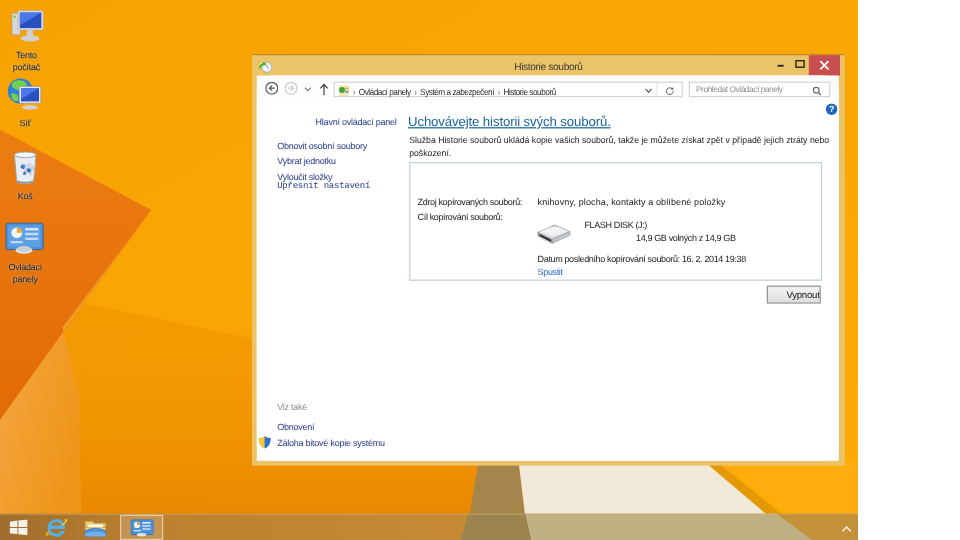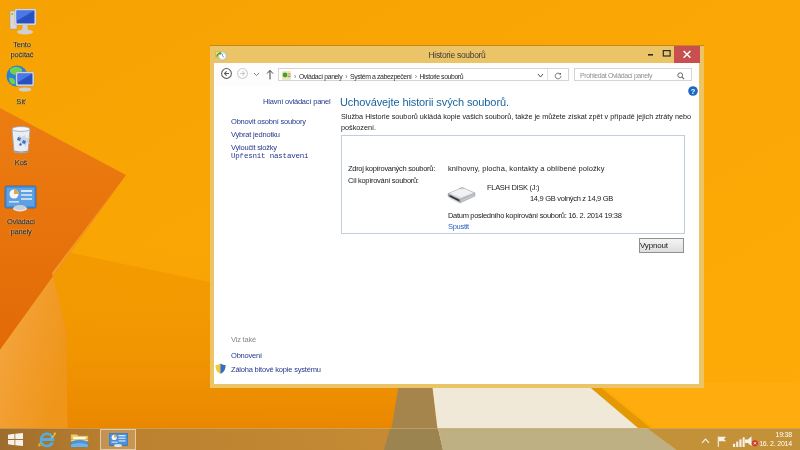--- a/index.html
+++ b/index.html
@@ -1,38 +1,38 @@
 <!DOCTYPE html>
 <html><head><meta charset="utf-8">
 <style>
 html,body{margin:0;padding:0;}
 *{box-sizing:border-box;}
-#scr{position:relative;width:800px;height:450px;overflow:hidden;font-family:"Liberation Sans",sans-serif;background:#f7a402;}
+#scr{position:relative;width:715px;height:450px;overflow:hidden;font-family:"Liberation Sans",sans-serif;background:#f7a402;}
 #wall{position:absolute;left:0;top:0;}
 .dicon{position:absolute;width:60px;text-align:center;}
 .dicon .cap{font-size:7.5px;letter-spacing:-.2px;line-height:1.3;color:#222;text-shadow:0 0 2px rgba(255,255,255,.85),0 1px 1px rgba(90,50,0,.45);}
 #win{position:absolute;left:210px;top:45px;width:494px;height:343px;background:#ecc468;border-top:1px solid #c08a20;}
 #ttl{position:absolute;left:0;right:0;top:4px;text-align:center;font-size:8.5px;letter-spacing:-.3px;color:#3c3c3c;}
 #innerwin{position:absolute;left:4px;top:17px;right:5px;bottom:4px;background:#fff;border-radius:13px;}
 #toolbar{position:absolute;left:0;top:0;width:100%;height:23px;background:#fdfdfd;}
 .navc{position:absolute;top:5px;width:11px;height:11px;}
 #addr{position:absolute;left:64px;top:5px;width:291px;height:13px;background:#fff;border:1px solid #d4d4d4;font-size:7.5px;letter-spacing:-.45px;color:#2b2b2b;}
 #srch{position:absolute;left:360px;top:5px;width:118px;height:13px;background:#fff;border:1px solid #d4d4d4;font-size:7px;letter-spacing:-.4px;color:#909090;}
 #content{position:absolute;left:0;top:23px;right:0;bottom:0;background:#fff;font-size:7.5px;letter-spacing:-.2px;}
 .sb{position:absolute;left:17px;color:#26388c;white-space:nowrap;}
 #main{position:absolute;left:126px;top:0;right:0;bottom:0;}
-#hd{position:absolute;left:0;top:10px;font-size:11px;letter-spacing:-.1px;color:#19649e;white-space:nowrap;}
+#hd{position:absolute;left:0;top:10px;font-size:11px;letter-spacing:-.1px;color:#19649e;white-space:nowrap;text-decoration:underline;}
 #para{position:absolute;left:1px;top:26px;width:400px;color:#1a1a1a;line-height:1.4;letter-spacing:0;transform:scaleX(.965);transform-origin:0 0;}
 #statbox{position:absolute;left:1px;top:49px;width:344px;height:99px;border:1px solid #c3cedb;background:#fff;}
 #sbhead{position:absolute;left:0;top:0;right:0;height:19px;border-bottom:1px solid #ccd8e4;background:#fdfefe;}
 #gsq{position:absolute;left:1px;top:0px;width:14px;height:17px;background:linear-gradient(#2cb432,#13891a);}
 #sbtxt{position:absolute;left:19px;top:3.5px;font-size:10.5px;letter-spacing:-.15px;color:#3a60c4;white-space:nowrap;}
 .lbl{position:absolute;color:#1a1a1a;white-space:nowrap;letter-spacing:-.3px;}
 .lnk{color:#2a63c8;}
-#offbtn{position:absolute;left:299px;top:152px;width:45px;height:15px;background:linear-gradient(#f4f4f4,#dedede);border:1px solid #909090;font-size:8px;color:#1a1a1a;text-align:left;line-height:13px;}
+#offbtn{position:absolute;left:299px;top:152px;width:45px;height:15px;background:linear-gradient(#f4f4f4,#dedede);border:1px solid #909090;font-size:8px;color:#1a1a1a;text-align:right;line-height:13px;}
 #task{position:absolute;left:0;top:428px;width:800px;height:22px;}
 #clock{position:absolute;right:8px;top:1.5px;width:60px;text-align:right;color:#fff;font-size:7px;letter-spacing:-.2px;line-height:1.35;}
 </style></head>
 <body>
 <div id="scr">
 <svg id="wall" width="800" height="450" viewBox="0 0 800 450">
   <defs>
     <linearGradient id="base" x1="0" y1="0" x2="1" y2="1">
       <stop offset="0" stop-color="#f6a202"></stop>
           <stop offset="1" stop-color="#ffab07"></stop>

